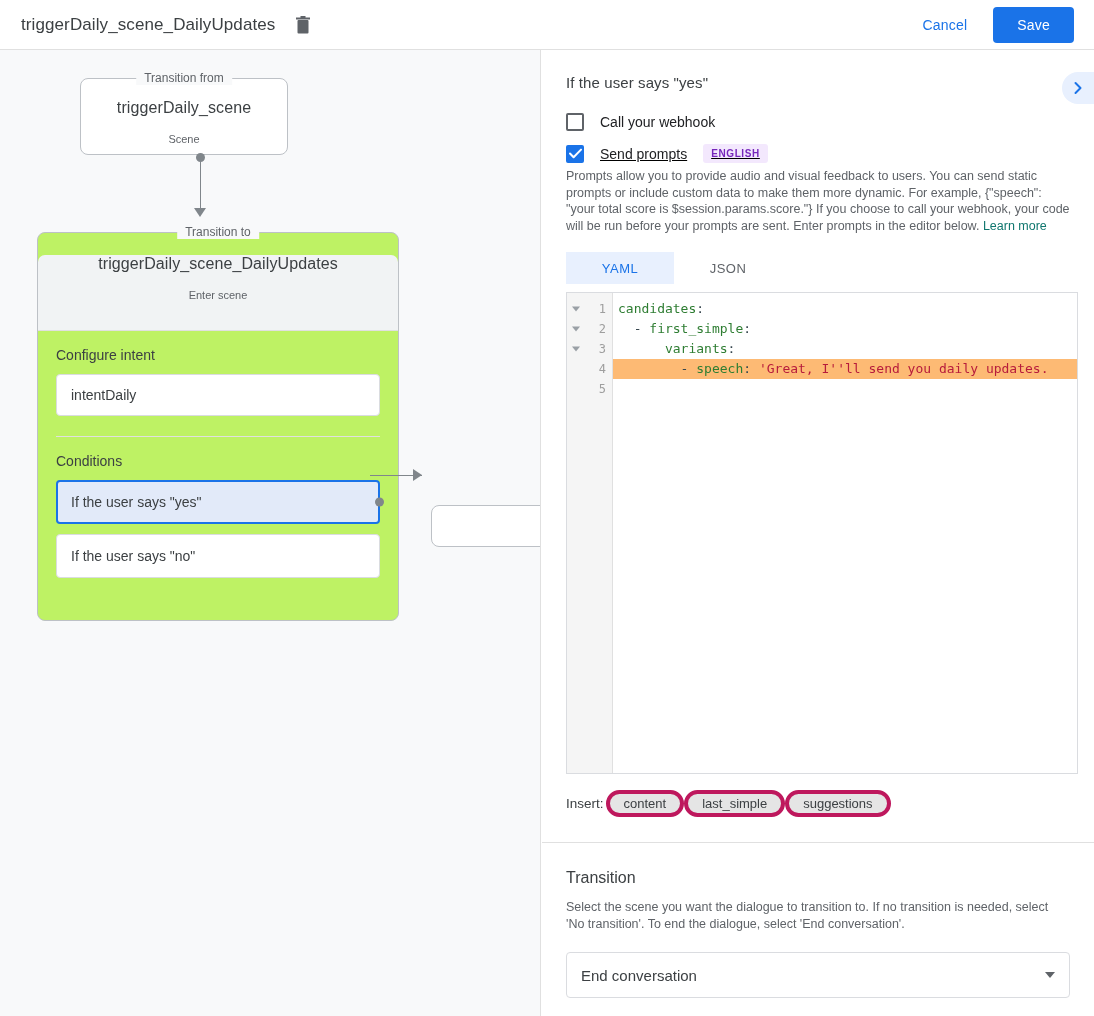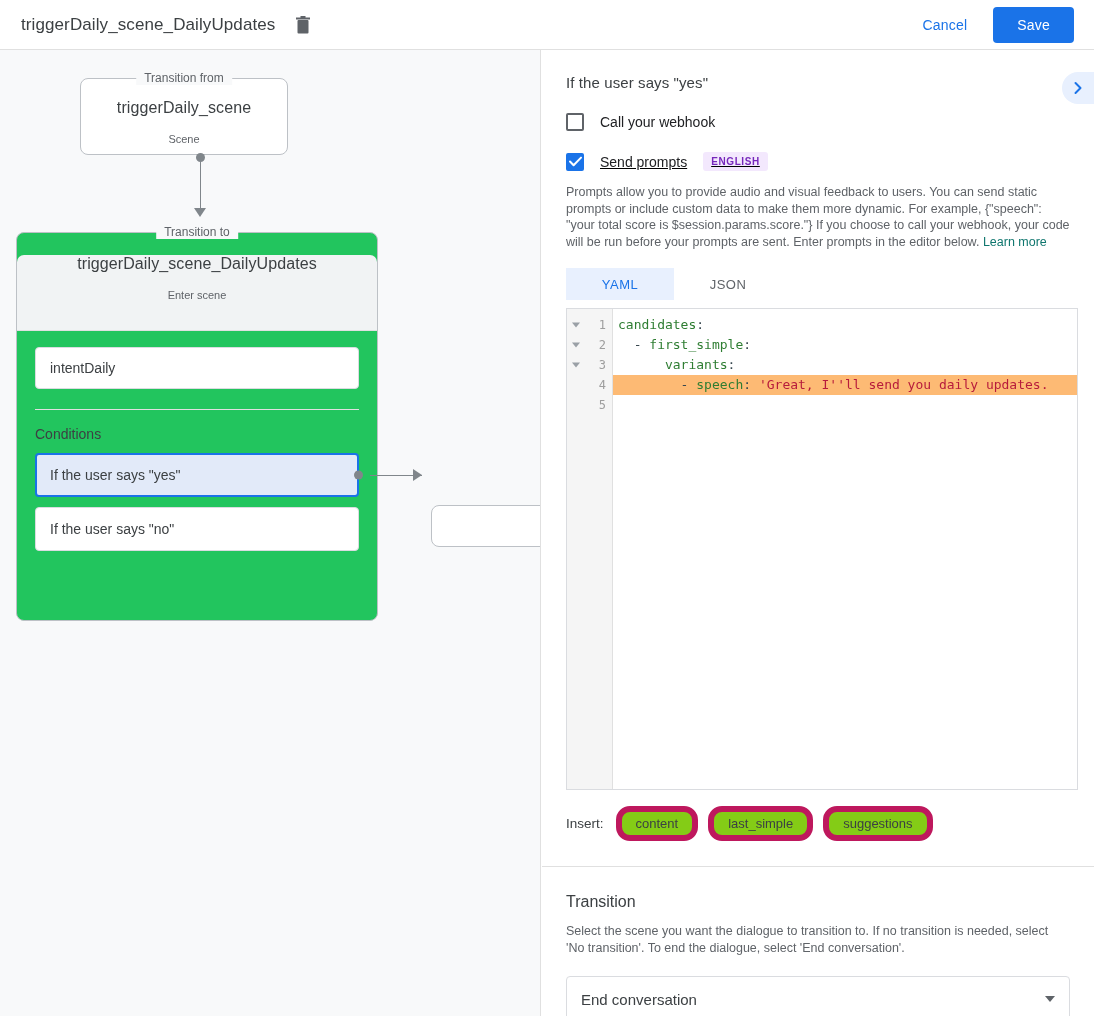--- a/index.html
+++ b/index.html
@@ -85,22 +85,22 @@
     text-align: center; font-size: 16px; color: #3c4043;
     margin-top: 20px; letter-spacing: .1px;
   }
   .node-sub {
     text-align: center; font-size: 11px; color: #5f6368;
     margin-top: 16px;
   }
 
   
   #node-to {
-    left: 16px; top: 182px; width: 362px; height: 389px;
-    background: #22c55e;
+    left: 37px; top: 182px; width: 362px; height: 389px;
+    background: #bef264;
   }
   #node-to .fieldset-legend { left: 50%; transform: translateX(-50%); }
   .node-to-header {
     background: #f1f3f4;
     border-radius: 7px 7px 0 0;
     height: 76px;
     border-bottom: 1px solid #e0e0e0;
   }
   .node-to-header .node-title { margin-top: 22px; }
 
@@ -176,21 +176,21 @@
     width: 32px; height: 32px; border-radius: 16px 0 0 16px;
     background: #e8f0fe; border: none; cursor: pointer;
     display: flex; align-items: center; justify-content: center;
   }
   .panel-inner { padding: 24px 24px 0 24px; }
   .panel-title {
     font-size: 15px; color: #3c4043; letter-spacing: .1px;
     margin-bottom: 22px;
   }
 
-  .check-row { display: flex; align-items: center; margin-bottom: 21px; }
+  .check-row { display: flex; align-items: center; margin-bottom: 13px; }
   .checkbox {
     width: 18px; height: 18px; border: 2px solid #5f6368;
     border-radius: 2px; background: #ffffff; cursor: pointer;
     flex: 0 0 auto;
   }
   .checkbox.checked {
     background: #1a73e8; border-color: #1a73e8;
     display: flex; align-items: center; justify-content: center;
   }
   .check-label {
@@ -252,29 +252,29 @@
     font-size: 13px; line-height: 20px;
     white-space: pre; overflow: hidden;
   }
   .code-line { height: 20px; padding-left: 5px; }
   .code-line.highlight { background: #fdba74; }
   .tok-key { color: #2e7d32; }
   .tok-punct { color: #37474f; }
   .tok-str { color: #b71c3c; }
 
   .insert-row {
-    display: flex; align-items: center; margin-top: 16px; gap: 10px;
+    display: flex; align-items: center; margin-top: 16px; gap: 0;
   }
   .insert-label { font-size: 13.5px; color: #3c4043; margin-right: 2px; }
   .chip {
-    border: 6px solid #be185d; border-radius: 14px;
-    height: 35px; padding: 0 14px;
+    border: 4px solid #be185d; border-radius: 14px;
+    height: 27px; padding: 0 14px;
     display: flex; align-items: center;
     font-size: 13px; color: #3c4043; cursor: pointer;
-    background: #84cc16; font-family: "Liberation Sans", sans-serif;
+    background: #e5e5e5; font-family: "Liberation Sans", sans-serif;
   }
 
   .panel-divider {
     height: 1px; background: #e0e0e0;
     margin: 25px 0 0 0; width: 552px; margin-left: -24px;
   }
   .transition-title {
     font-size: 16px; color: #3c4043; margin-top: 26px; margin-bottom: 12px;
   }
   .select-box {
@@ -323,20 +323,21 @@
   <div class="arrow-down" style="left:194px; top:158px;"></div>
 
   <div class="fieldset-card" id="node-to">
     <div class="fieldset-legend">Transition to</div>
     <div class="node-to-header">
       <div class="node-title">triggerDaily_scene_DailyUpdates</div>
       <div class="node-sub">Enter scene</div>
     </div>
 
     <div class="section">
+      <div class="section-label">Configure intent</div>
       <div class="field-box">intentDaily</div>
       <div class="section-divider"></div>
     </div>
 
     <div class="section">
       <div class="section-label">Conditions</div>
       <div class="cond-box selected">
         <span>If the user says "yes"</span>
         <span class="cond-dot"></span>
       </div>

